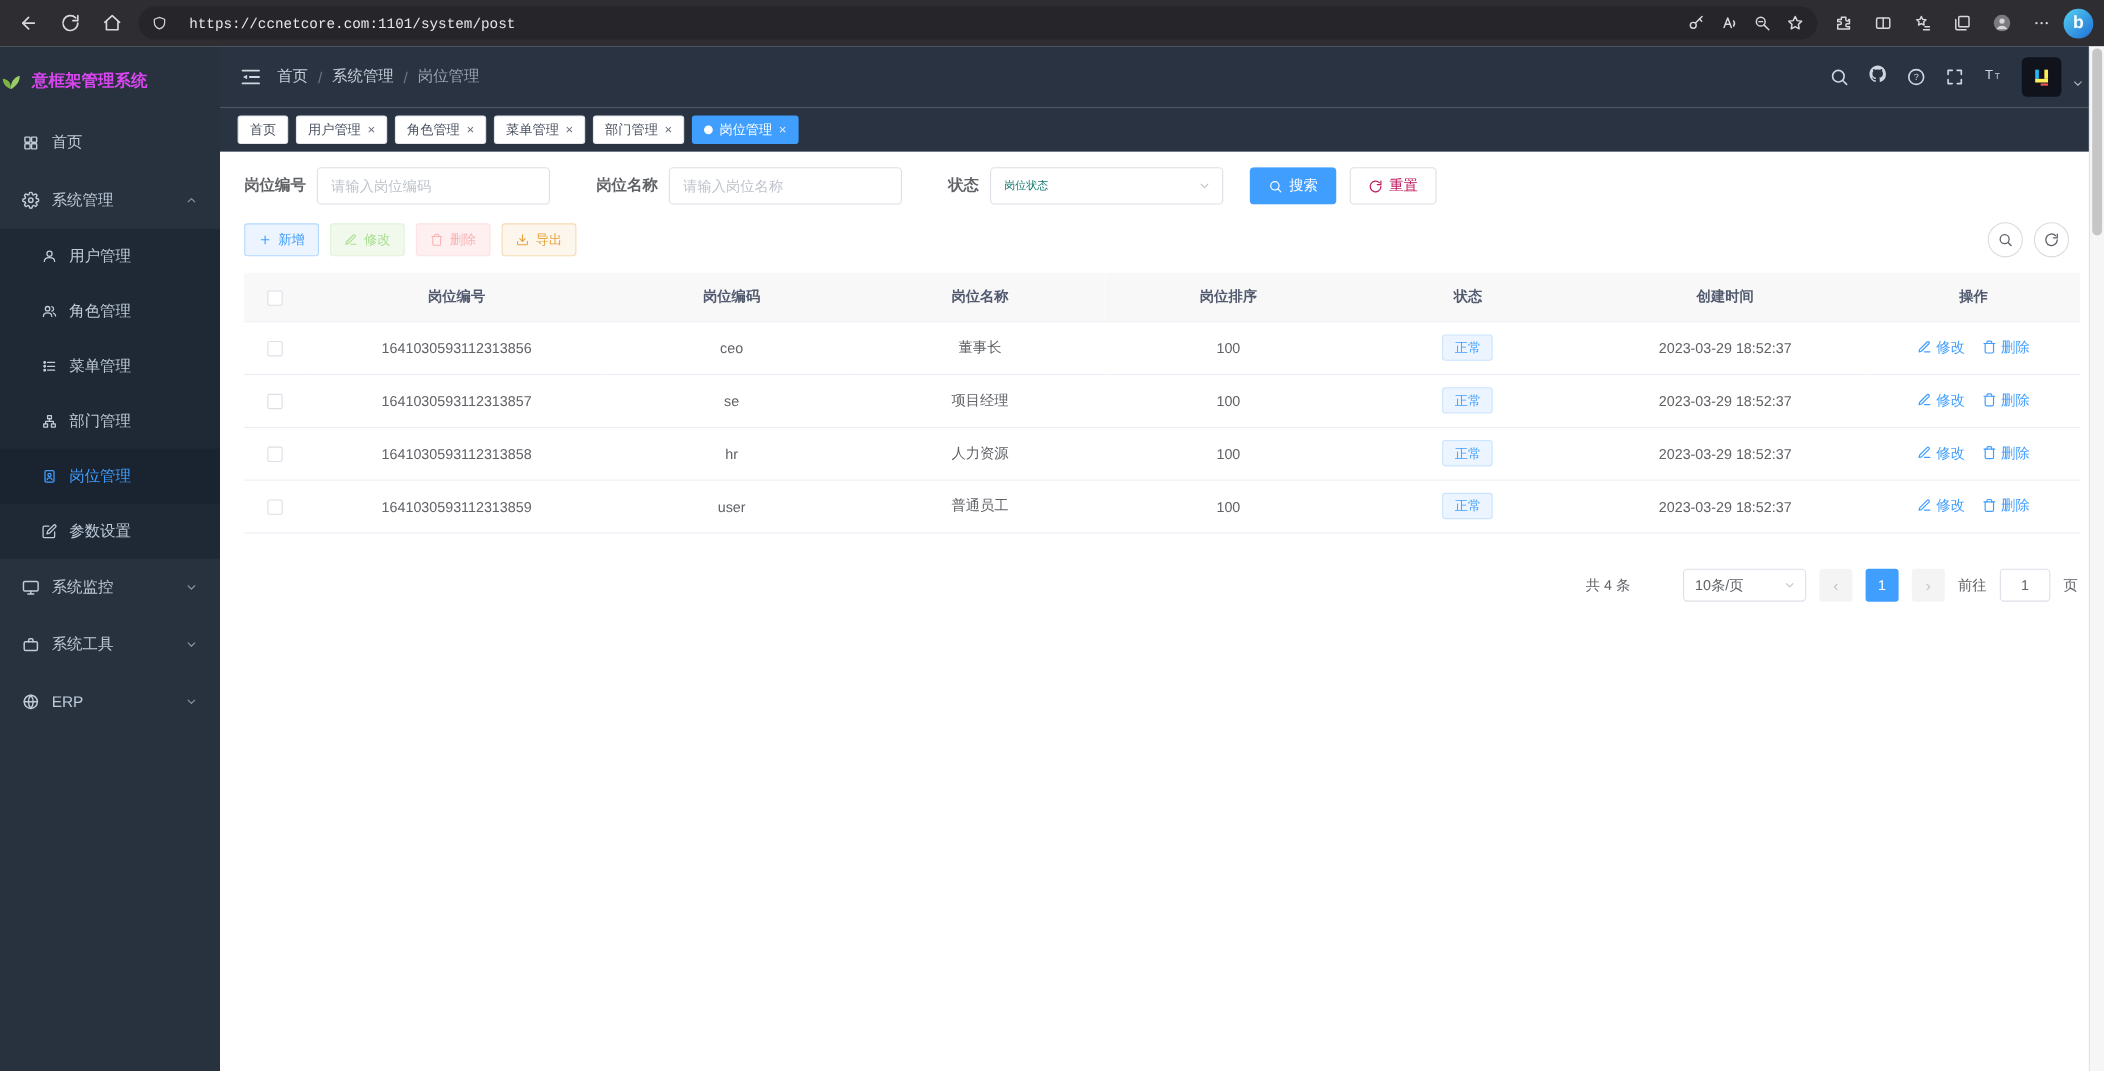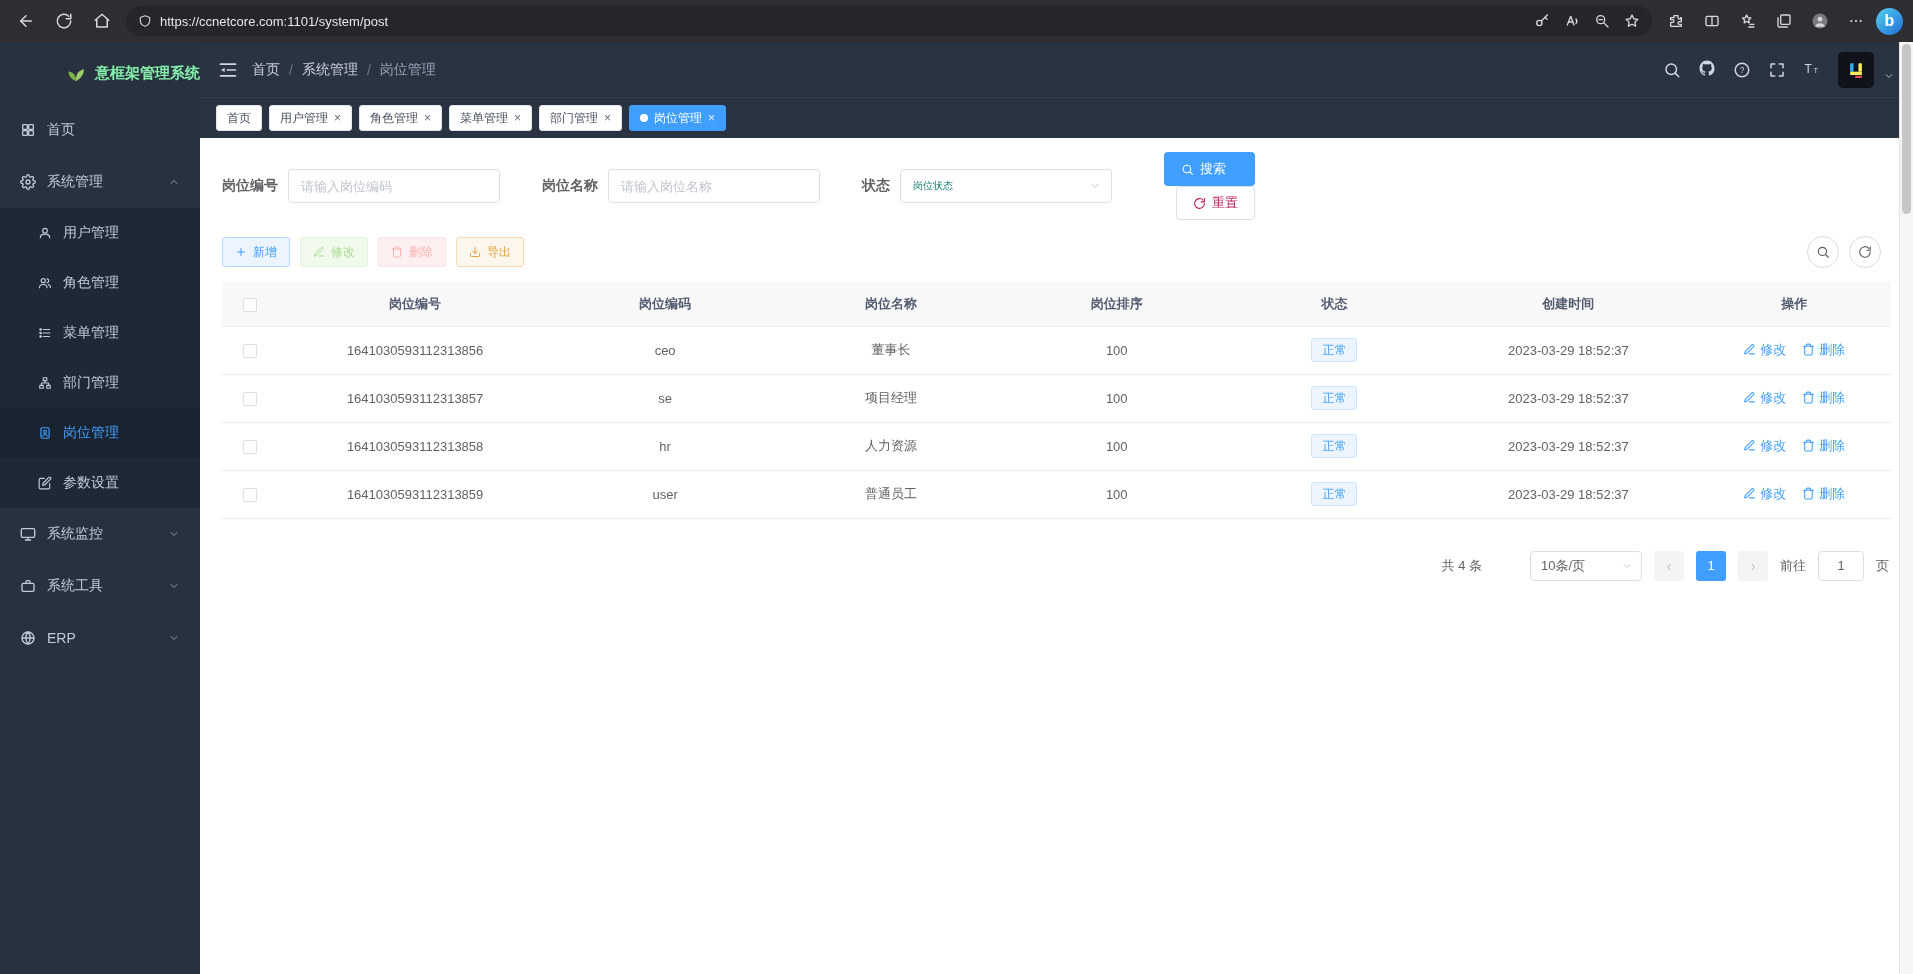--- a/index.html
+++ b/index.html
@@ -7,30 +7,30 @@
 
   svg.ic { fill:none; stroke:currentColor; stroke-width:2; stroke-linecap:round; stroke-linejoin:round; display:block; }
   .s12{width:12px;height:12px}.s13{width:13px;height:13px}.s14{width:14px;height:14px}
   .s16{width:16px;height:16px}.s18{width:18px;height:18px}.s20{width:20px;height:20px}
 
   
   .browser-chrome { height:42px; background:#2e2e32; display:flex; align-items:center; padding:0 10px; gap:8px; }
   .b-left { display:flex; gap:6px; }
   .b-btn { width:32px; height:30px; border-radius:6px; display:flex; align-items:center; justify-content:center; color:#d9d9dc; cursor:pointer; }
   .b-btn.sm { width:28px; }
-  .address-bar { flex:1; height:30px; background:#26262a; border-radius:15px; display:flex; align-items:center; padding:0 6px 0 12px; gap:8px; color:#cfcfd4; }
+  .address-bar { flex:1; height:30px; background:#26262a; border-radius:15px; display:flex; align-items:center; padding:0 6px 0 12px; gap:20px; color:#cfcfd4;font-family:Liberation Mono, monospace; }
   .url-text { flex:1; font-size:13px; color:#e6e6ea; white-space:nowrap; overflow:hidden; }
   .addr-actions { display:flex; gap:2px; }
   .b-right { display:flex; gap:4px; align-items:center; }
   .bing-badge { width:27px; height:27px; border-radius:50%; background:linear-gradient(135deg,#55d0f0,#1e6fd6); color:#fff; font-weight:bold; font-size:16px; display:flex; align-items:center; justify-content:center; }
 
   
   .app { display:flex; height:932px; }
   .sidebar { width:200px; flex-shrink:0; background:#28323f; color:#bfcbd9; overflow:hidden; }
-  .logo-row { height:62px; display:flex; align-items:center; justify-content:flex-end; gap:9px; color:#86efac; font-size:15px; font-weight:bold; }
+  .logo-row { height:62px; display:flex; align-items:center; justify-content:flex-start; gap:9px; color:#d946ef; font-size:15px; font-weight:bold; }
   .menu-item { height:52px; display:flex; align-items:center; gap:11px; padding:0 20px; font-size:14px; cursor:pointer; }
   .menu-item .chev { margin-left:auto; color:#8d97a5; }
   .submenu { background:#1f2936; }
   .submenu .menu-item { height:50px; padding-left:38px; }
   .menu-item.active { color:#409eff; background:#1a2330; }
 
   .main { flex:1; display:flex; flex-direction:column; min-width:0; }
   .topbar { height:56px; background:#2a3342; display:flex; align-items:center; padding:0 18px; color:#cfd6e0; border-bottom:1px solid rgba(255,255,255,0.05); }
   .breadcrumb { display:flex; align-items:center; gap:9px; margin-left:14px; font-size:14px; }
   .crumb { color:#c8d0da; cursor:pointer; }
@@ -52,21 +52,21 @@
   .filters { display:flex; align-items:center; font-size:14px; color:#606266; margin-bottom:16px; }
   .f-label { font-weight:bold; margin-right:10px; white-space:nowrap; }
   .f-group { display:flex; align-items:center; margin-right:42px; }
   .inp { width:212px; height:34px; border:1px solid #dcdfe6; border-radius:4px; padding:0 12px; font-size:13px; color:#606266; font-family:inherit; outline:none; background:#fff; }
   .inp::placeholder { color:#bfc4cc; }
   .selectbox { width:212px; height:34px; border:1px solid #dcdfe6; border-radius:4px; padding:0 10px 0 12px; font-size:10px; display:flex; align-items:center; justify-content:space-between; color:#0f766e; cursor:pointer; background:#fff; }
   .btn { height:34px; border-radius:4px; padding:0 16px; display:inline-flex; align-items:center; gap:6px; font-size:13px; border:1px solid transparent; cursor:pointer; font-family:inherit; }
   .btn-primary { background:#409eff; color:#fff; }
   .btn-default { background:#fff; border-color:#dcdfe6; color:#be185d; }
   .filters .btn + .btn { margin-left:12px; }
-  .search-group { margin-left:28px; display:flex;flex-direction:column; }
+  .search-group { margin-left:0; display:flex; }
 
   .toolbar { display:flex; align-items:center; margin-bottom:14px; }
   .btn-sm { height:30px; padding:0 12px; font-size:12px; border-radius:3px; margin-right:10px; }
   .p-add { background:#ecf5ff; border-color:#b3d8ff; color:#409eff; }
   .p-edit { background:#f0f9eb; border-color:#e1f3d8; color:#a9dd90; cursor:not-allowed; }
   .p-del { background:#fef0f0; border-color:#fde2e2; color:#f8b4b4; cursor:not-allowed; }
   .p-exp { background:#fdf6ec; border-color:#f5dab1; color:#e6a23c; }
   .toolbar-right { margin-left:auto; display:flex; gap:10px; margin-right:10px; }
   .circle-btn { width:32px; height:32px; border-radius:50%; border:1px solid #d9dce0; background:#fff; color:#5a5e66; display:flex; align-items:center; justify-content:center; cursor:pointer; }
 

